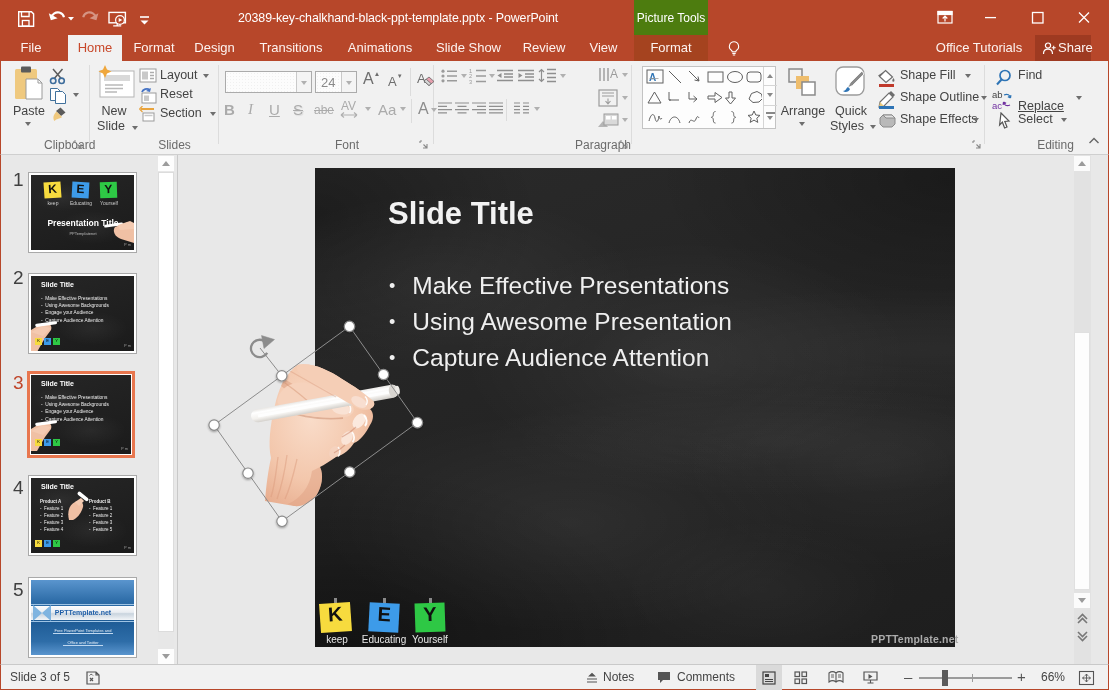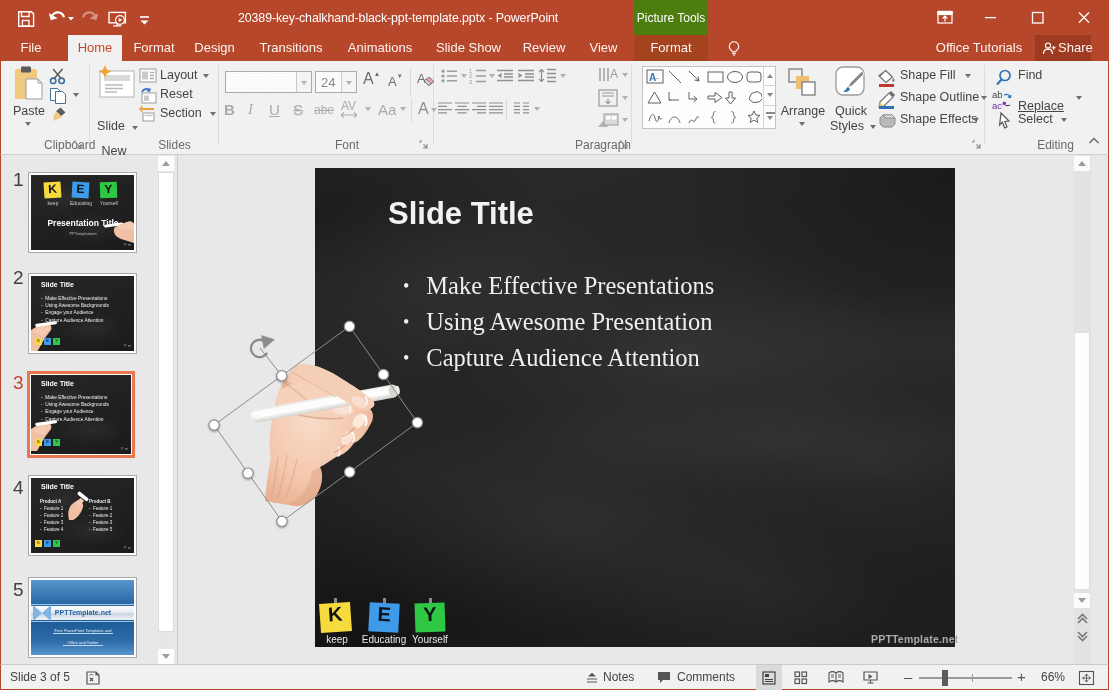--- a/index.html
+++ b/index.html
@@ -154,21 +154,21 @@
     </svg>
 
   <svg class="abs" style="left:96px;top:4px;" width="40" height="37" viewBox="0 0 40 37">
     <rect x="3" y="6" width="34" height="26" fill="#fff" stroke="#B5B5B5"></rect>
     <rect x="7" y="10" width="26" height="6" fill="#D9D9D9"></rect>
     <path d="M8 20 h18 M8 23.5 h18 M8 27 h12" stroke="#B9B9B9" stroke-width="1.5"></path>
     <g fill="#EFA73D">
         <path d="M8 0 l2 4.5 l4.5 2 l-4.5 2 l-2 4.5 l-2 -4.5 l-4.5 -2 l4.5 -2 z"></path>
       </g>
   </svg>
-  <div class="rtxt" style="left:93px;top:43px;width:40px;text-align:center;margin-top:40px;">New</div>
+  <div class="rtxt" style="left:93px;top:43px;width:40px;text-align:center;">New</div>
   <div class="rtxt" style="left:90px;top:58px;width:40px;text-align:center;">Slide</div>
   <div class="darr" style="left:131px;top:65px;"></div>
   <svg class="abs" style="left:138px;top:7px;" width="18" height="15" viewBox="0 0 18 15">
     <rect x="1" y="1" width="16" height="13" fill="#fff" stroke="#9B9B9B"></rect>
     <rect x="3" y="3.5" width="6" height="8" fill="#C9C9C9"></rect>
     <path d="M11 4.5 h4 M11 7.5 h4 M11 10.5 h4" stroke="#ACACAC" stroke-width="1.3"></path>
   </svg>
   <div class="rtxt" style="left:159px;top:7px;">Layout</div>
   <div class="darr" style="left:202px;top:13px;"></div>
   <svg class="abs" style="left:138px;top:26px;" width="18" height="17" viewBox="0 0 18 17">
@@ -510,21 +510,21 @@
       <div class="abs" style="left:0;top:48px;width:104px;text-align:center;font-size:4px;color:#E8F0F8;">Free PowerPoint Templates and</div>
       <div class="abs" style="left:22px;top:53px;width:60px;height:1px;background:#BFD8F0;"></div>
       <div class="abs" style="left:0;top:60px;width:104px;text-align:center;font-size:4px;color:#E8F0F8;">Office and Twitter</div>
       <div class="abs" style="left:32px;top:65px;width:40px;height:1px;background:#BFD8F0;"></div>
     </div>
       </div>
   </div>
   <div id="canvas" class="abs" style="left:177px;top:0;width:913px;height:509px;">
     <div id="slide" class="abs" style="left:137px;top:13px;">
       <div class="abs" style="left:73px;top:28px;font-size:31px;font-weight:bold;color:#F2F2F2;">Slide Title</div>
-      <div class="abs" style="left:88px;top:100px;font-size:24.5px;color:#EFEFEF;line-height:36px;font-family:Liberation Serif, serif;">
+      <div class="abs" style="left:74px;top:100px;font-size:24.5px;color:#EFEFEF;line-height:36px;">
         <div><span style="font-size:18px;vertical-align:2px;">•</span><span style="padding-left:17px;">Make Effective Presentations</span></div>
         <div><span style="font-size:18px;vertical-align:2px;">•</span><span style="padding-left:17px;">Using Awesome Presentation</span></div>
         <div><span style="font-size:18px;vertical-align:2px;">•</span><span style="padding-left:17px;">Capture Audience Attention</span></div>
       </div>
       <div class="abs" style="left:556px;top:465px;font-size:10.5px;font-weight:bold;color:#ABABAB;letter-spacing:0.2px;">PPTTemplate.net</div>
       <div class="abs" style="left:2px;top:435px;">
         <div class="abs" style="left:17px;top:-5px;width:3px;height:9px;background:#8a8a8a;"></div>
         <div class="abs" style="left:66px;top:-5px;width:3px;height:9px;background:#8a8a8a;"></div>
         <div class="abs" style="left:112px;top:-5px;width:3px;height:9px;background:#8a8a8a;"></div>
         <div class="abs" style="left:3px;top:0;width:31px;height:29px;background:#F7DB3E;transform:rotate(-4deg);text-align:center;font-weight:bold;font-size:20px;color:#111;">K</div>

